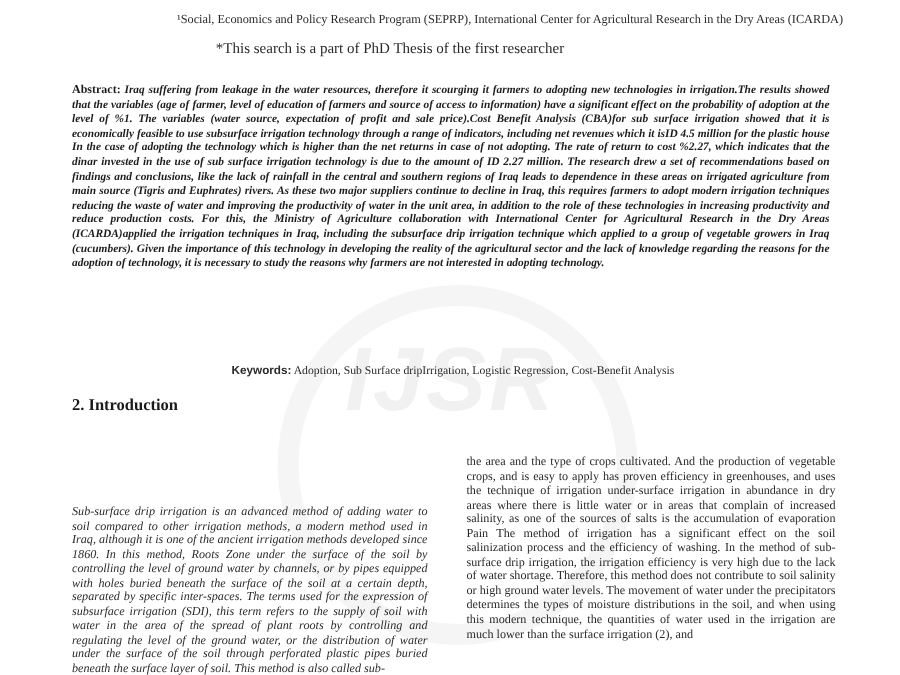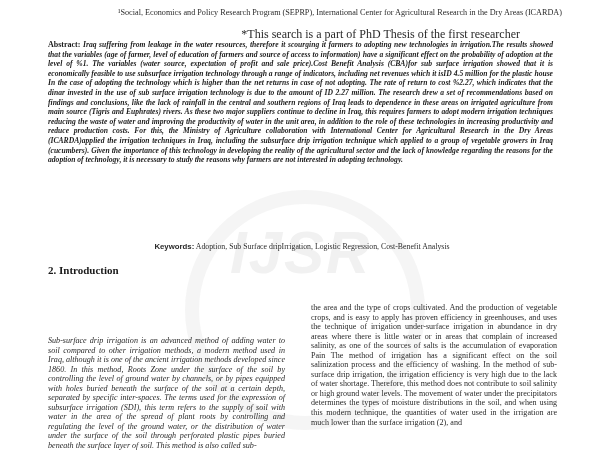--- a/index.html
+++ b/index.html
@@ -1,22 +1,22 @@
 <!DOCTYPE html>
 <html><head>
   <meta charset="utf-8">
   <style>
     html, body { margin:0; padding:0; background:#ffffff; }
     body { width:600px; height:450px; overflow:hidden; position:relative; font-family:"Liberation Serif", serif; color:#1a1a1a; }
     .watermark { position:absolute; left:185px; top:190px; width:240px; height:240px; border-radius:50%; border:14px solid rgba(200,200,200,0.18); box-sizing:border-box; pointer-events:none; }
     .watermark-text { position:absolute; left:230px; top:218px; font-family:"Liberation Sans", sans-serif; font-weight:bold; font-style:italic; font-size:60px; color:rgba(190,190,190,0.22); letter-spacing:2px; pointer-events:none; }
     .top-partial { position:absolute; top:0; left:100px; width:400px; height:3px; overflow:hidden; }
     .affil { position:absolute; top:8px; left:0; width:600px; text-align:center; font-size:8.2px; color:#2a2a2a;padding-left:40px; }
-    .note { position:absolute; top:27px; left:0; width:520px; text-align:right; font-size:12px; color:#2a2a2a; }
-    .abstract { position:absolute; top:40px; left:48px; width:505px; font-size:7.6px; line-height:9.6px; font-style:italic; font-weight:bold; text-align:justify; color:#1c1c1c; }
+    .note { position:absolute; top:27px; left:0; width:520px; text-align:center; font-size:10px; color:#2a2a2a; }
+    .abstract { position:absolute; top:55px; left:48px; width:505px; font-size:7.6px; line-height:9.6px; font-style:italic; font-weight:bold; text-align:justify; color:#1c1c1c; }
     .abstract .label { font-style:normal; font-weight:bold; font-size:8px; }
     .keywords { position:absolute; top:242px; left:42px; width:520px; font-size:7.8px; color:#2a2a2a;text-align:center; }
     .keywords .label { font-weight:bold; font-family:"Liberation Sans", sans-serif; font-size:7.8px; }
     .intro-heading { position:absolute; top:264px; left:48px; font-size:11px; font-weight:bold; color:#1a1a1a; }
     .col { position:absolute; font-size:8.1px; line-height:9.55px; text-align:justify; color:#2a2a2a;margin-top:46px; }
     .col-left { top:290px; left:48px; width:237px;font-style:italic; }
     .col-right { top:257px; left:311px; width:246px; }
   </style>
 </head>
 <body>

